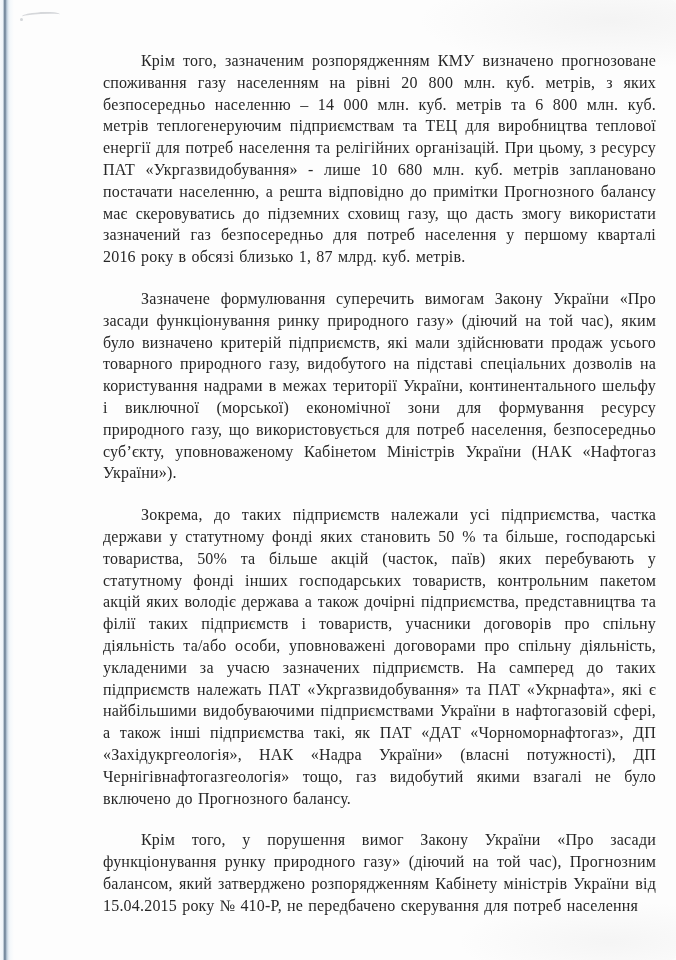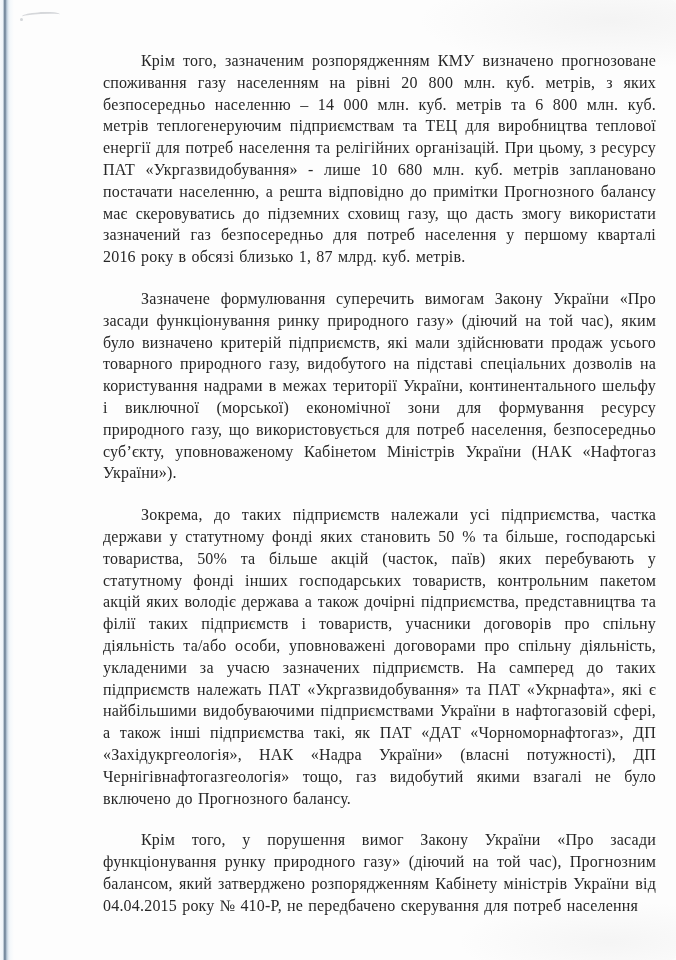--- a/index.html
+++ b/index.html
@@ -90,16 +90,16 @@
   <div class="scan-edge-left"></div>
   <div class="smudge-top-left"></div>
   <div class="smudge-dot"></div>
   <div class="noise-top-right"></div>
   <div class="noise-bottom-right"></div>
 
   <div class="text-block">
     <p>Крім того, зазначеним розпорядженням КМУ визначено прогнозоване споживання газу населенням на рівні 20 800 млн. куб. метрів, з яких безпосередньо населенню – 14 000 млн. куб. метрів та 6 800 млн. куб. метрів теплогенеруючим підприємствам та ТЕЦ для виробництва теплової енергії для потреб населення та релігійних організацій. При цьому, з ресурсу ПАТ «Укргазвидобування» - лише 10 680 млн. куб. метрів заплановано постачати населенню, а решта відповідно до примітки Прогнозного балансу має скеровуватись до підземних сховищ газу, що дасть змогу використати зазначений газ безпосередньо для потреб населення у першому кварталі 2016 року в обсязі близько 1, 87 млрд. куб. метрів.</p>
     <p>Зазначене формулювання суперечить вимогам Закону України «Про засади функціонування ринку природного газу» (діючий на той час), яким було визначено критерій підприємств, які мали здійснювати продаж усього товарного природного газу, видобутого на підставі спеціальних дозволів на користування надрами в межах території України, континентального шельфу і виключної (морської) економічної зони для формування ресурсу природного газу, що використовується для потреб населення, безпосередньо суб’єкту, уповноваженому Кабінетом Міністрів України (НАК «Нафтогаз України»).</p>
     <p>Зокрема, до таких підприємств належали усі підприємства, частка держави у статутному фонді яких становить 50 % та більше, господарські товариства, 50% та більше акцій (часток, паїв) яких перебувають у статутному фонді інших господарських товариств, контрольним пакетом акцій яких володіє держава а також дочірні підприємства, представництва та філії таких підприємств і товариств, учасники договорів про спільну діяльність та/або особи, уповноважені договорами про спільну діяльність, укладеними за учасю зазначених підприємств. На самперед до таких підприємств належать ПАТ «Укргазвидобування» та ПАТ «Укрнафта», які є найбільшими видобуваючими підприємствами України в нафтогазовій сфері, а також інші підприємства такі, як ПАТ «ДАТ «Чорноморнафтогаз», ДП «Західукргеологія», НАК «Надра України» (власні потужності), ДП Чернігівнафтогазгеологія» тощо, газ видобутий якими взагалі не було включено до Прогнозного балансу.</p>
-    <p>Крім того, у порушення вимог Закону України «Про засади функціонування рунку природного газу» (діючий на той час), Прогнозним балансом, який затверджено розпорядженням Кабінету міністрів України від 04.04.2015 року № 410-Р, не передбачено скерування для потреб населення</p>
+    <p>Крім того, у порушення вимог Закону України «Про засади функціонування рунку природного газу» (діючий на той час), Прогнозним балансом, який затверджено розпорядженням Кабінету міністрів України від 15.04.2015 року № 410-Р, не передбачено скерування для потреб населення</p>
   </div>
 
 </div>
 
 </body></html>

